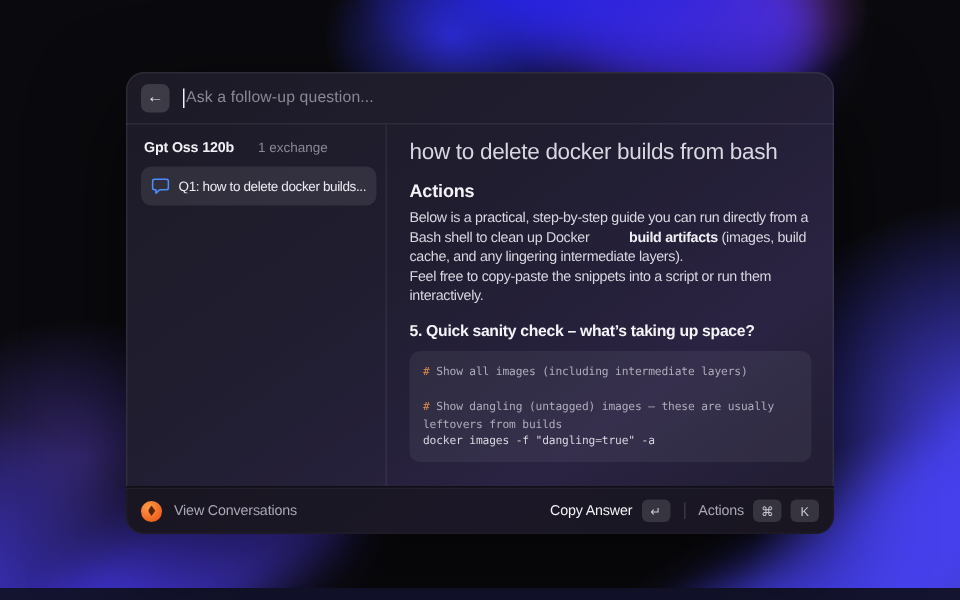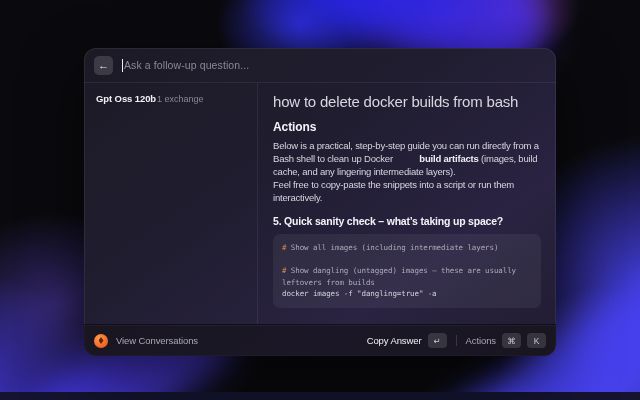--- a/index.html
+++ b/index.html
@@ -47,21 +47,21 @@
     display:flex;align-items:center;justify-content:center;color:#e8e8ee;font-size:11px;line-height:1;
     cursor:default;}
   .input-wrap{display:flex;align-items:center;margin-left:9px;flex:1;}
   .caret{width:1px;height:13px;background:#f2f2f6;margin-right:1px;}
   .placeholder{color:#8a8894;font-size:10.5px;letter-spacing:0.1px;}
 
   
   .body{flex:1;display:flex;min-height:0;}
   .sidebar{width:174px;flex:0 0 174px;border-right:1px solid rgba(255,255,255,0.07);
     padding:8px 6px 0 10px;box-sizing:border-box;}
-  .side-head{display:flex;align-items:baseline;gap:1px;padding:2px 2px 7px 2px;}
+  .side-head{display:flex;align-items:baseline;gap:16px;padding:2px 2px 7px 2px;}
   .model-name{font-size:9.5px;font-weight:bold;color:#f2f1f6;letter-spacing:-0.1px;}
   .exchange-count{font-size:9px;color:#8a8894;}
   .side-item{display:flex;align-items:center;gap:6px;height:26px;border-radius:7px;
     background:rgba(255,255,255,0.09);padding:0 7px;overflow:hidden;}
   .bubble-icon{flex:0 0 auto;display:flex;}
   .side-item-label{font-size:9px;letter-spacing:-0.25px;color:#eceaf1;white-space:nowrap;overflow:hidden;}
 
   .main{flex:1;min-width:0;padding:12px 15px 0 15px;overflow:hidden;}
   .h-qa{font-size:12px;font-weight:bold;color:#f4f3f8;margin:0 0 5px 0;letter-spacing:-0.1px;}
   .q-text{font-size:15px;letter-spacing:-0.2px;color:#d8d6e0;margin:0 0 12px 0;line-height:13px;}
@@ -117,20 +117,28 @@
     </div>
   </div>
 
   <div class="body">
 
     <div class="sidebar">
       <div class="side-head">
         <span class="model-name">Gpt Oss 120b</span>
         <span class="exchange-count">1 exchange</span>
       </div>
+      <div class="side-item">
+        <span class="bubble-icon">
+          <svg width="12" height="12" viewBox="0 0 12 12">
+            <path d="M2 1.5h8a1.3 1.3 0 0 1 1.3 1.3v4.4A1.3 1.3 0 0 1 10 8.5H5.5L3 10.8V8.5H2A1.3 1.3 0 0 1 .7 7.2V2.8A1.3 1.3 0 0 1 2 1.5z" fill="none" stroke="#4b8ef9" stroke-width="1.1" stroke-linejoin="round"></path>
+          </svg>
+        </span>
+        <span class="side-item-label">Q1: how to delete docker builds...</span>
+      </div>
     </div>
 
     <div class="main">
       <p class="q-text">how to delete docker builds from bash</p>
 
       <h3 class="h-qa">Actions</h3>
       <p class="answer-p"><span>Below is a practical, step-by-step guide you can run directly from a Bash shell to clean up Docker </span><b>build artifacts</b><span> (images, build cache, and any lingering intermediate layers).</span><br>
         <span>Feel free to copy-paste the snippets into a script or run them interactively.</span>
       </p>
 

